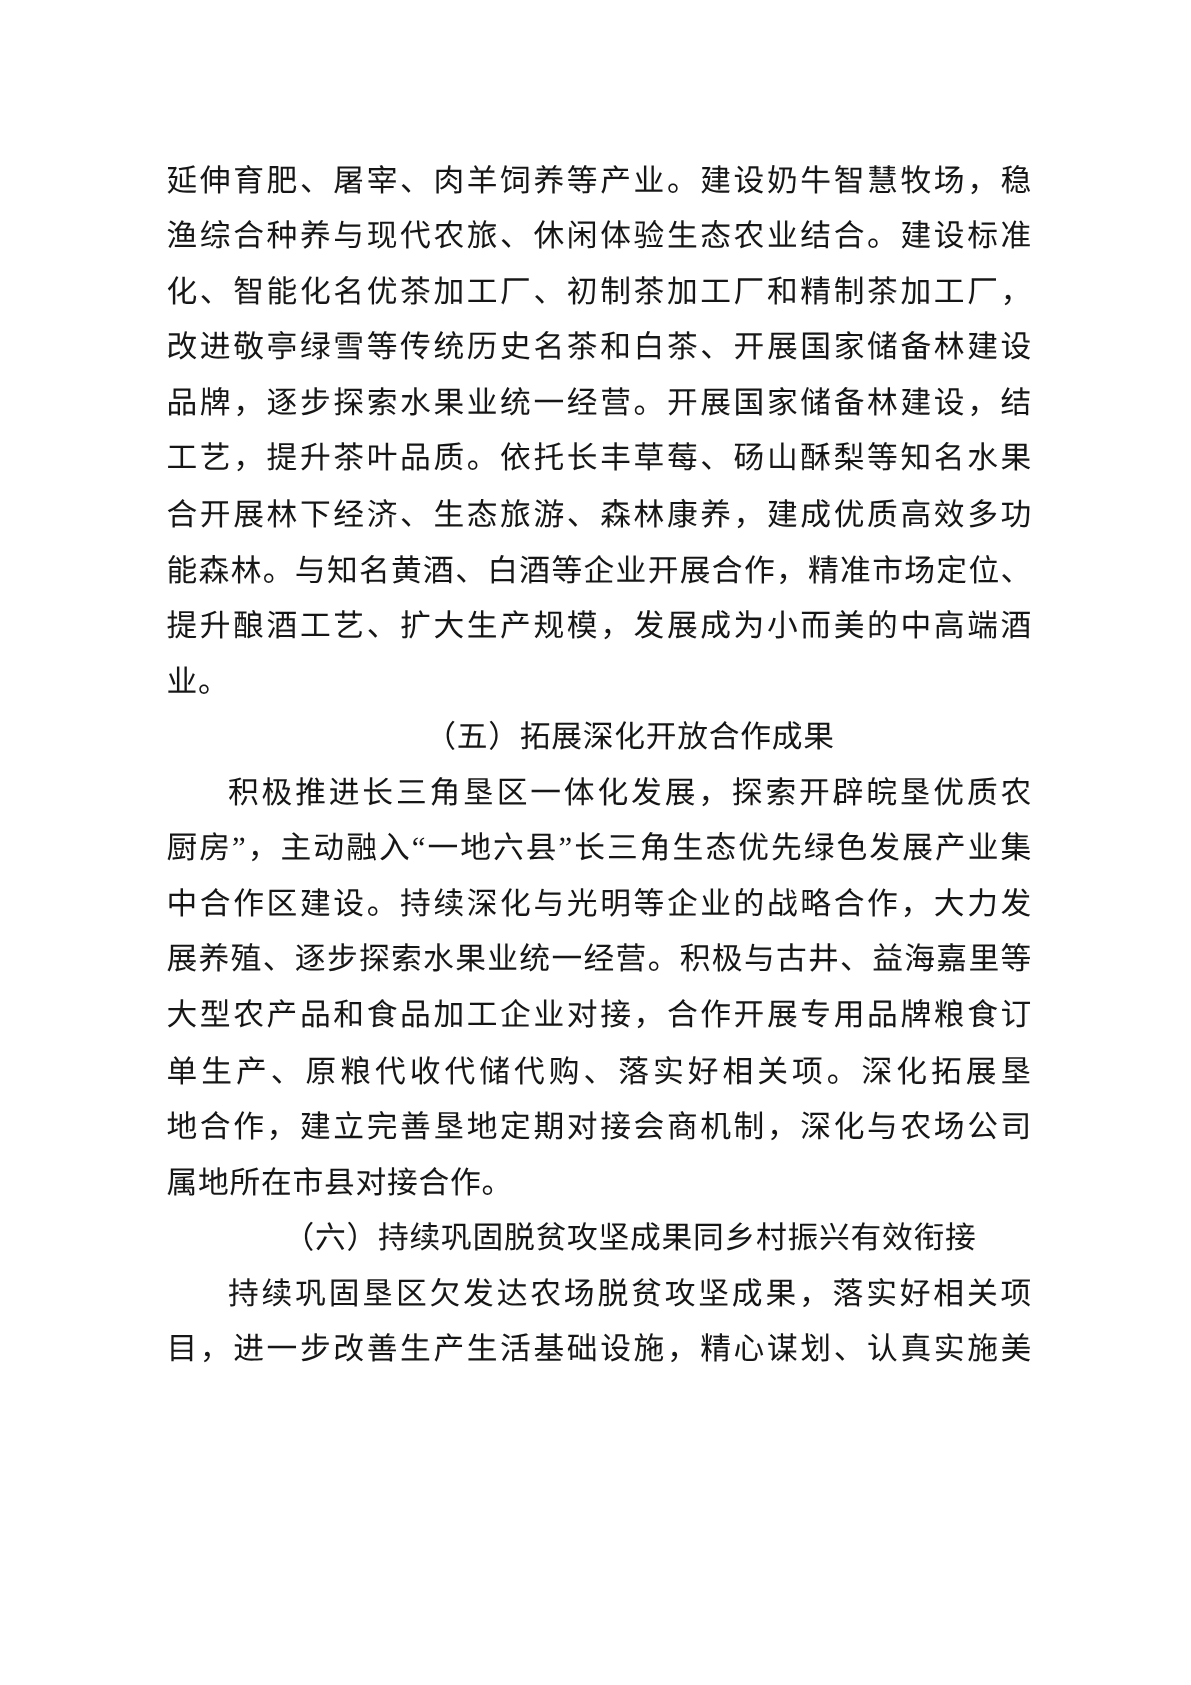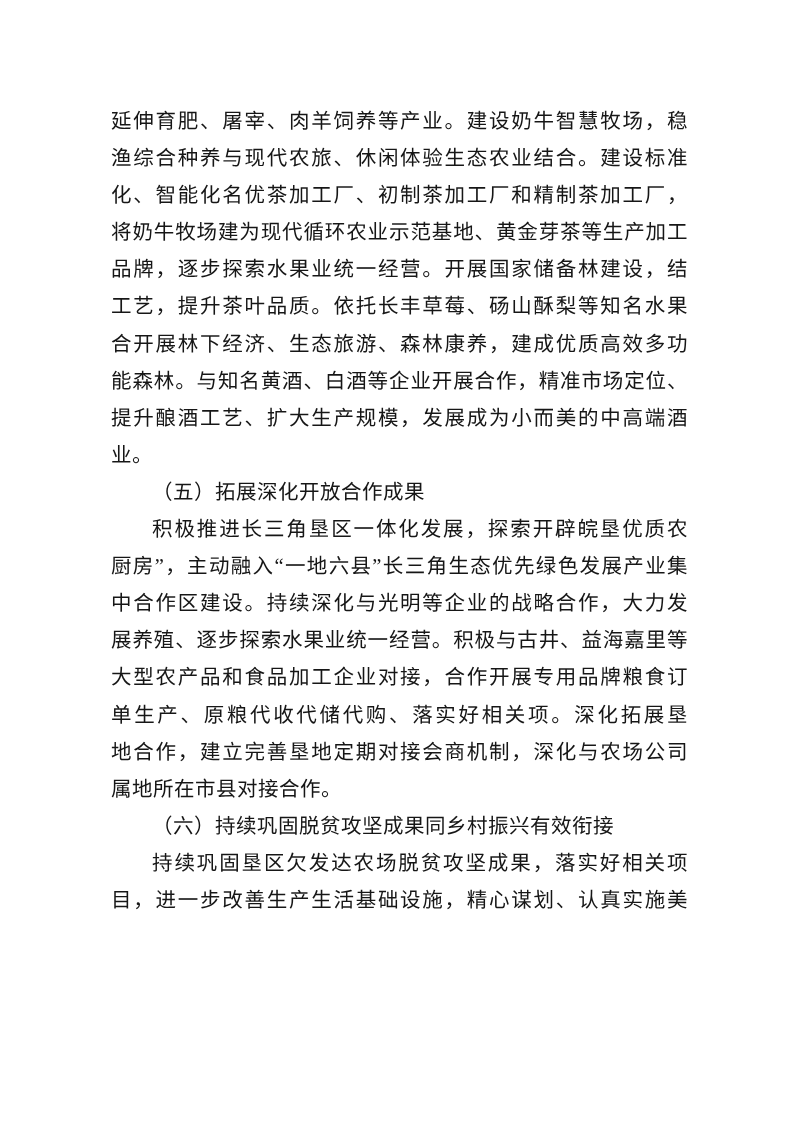--- a/index.html
+++ b/index.html
@@ -33,40 +33,41 @@
   
   .line.j {
     white-space: normal;
     text-align: justify;
     text-align-last: justify;
     text-justify: inter-character;
   }
   
   .line.indent {
     text-indent: 2em;
+    text-align: center;
   }
   .page-num {
     position: absolute;
     top: 1029px;
     right: 117px;
     font-size: 17px;
     line-height: 17px;
     color: #222222;
     letter-spacing: 1px;
   }
 </style>
 </head>
 <body>
 
 <div class="page">
   <div class="text-block">
     <div class="line j">延伸育肥、屠宰、肉羊饲养等产业。建设奶牛智慧牧场，稳</div>
     <div class="line j">渔综合种养与现代农旅、休闲体验生态农业结合。建设标准</div>
     <div class="line j">化、智能化名优茶加工厂、初制茶加工厂和精制茶加工厂，</div>
-    <div class="line j">将奶牛牧场建为现代循环农业示范基地、黄金芽茶等生产加工</div>
+    <div class="line j">改进敬亭绿雪等传统历史名茶和白茶、开展国家储备林建设</div>
     <div class="line j">品牌，逐步探索水果业统一经营。开展国家储备林建设，结</div>
     <div class="line j">工艺，提升茶叶品质。依托长丰草莓、砀山酥梨等知名水果</div>
     <div class="line j">合开展林下经济、生态旅游、森林康养，建成优质高效多功</div>
     <div class="line j">能森林。与知名黄酒、白酒等企业开展合作，精准市场定位、</div>
     <div class="line j">提升酿酒工艺、扩大生产规模，发展成为小而美的中高端酒</div>
     <div class="line">业。</div>
     <div class="line indent">（五）拓展深化开放合作成果</div>
     <div class="line j indent">积极推进长三角垦区一体化发展，探索开辟皖垦优质农</div>
     <div class="line j">厨房”，主动融入“一地六县”长三角生态优先绿色发展产业集</div>
     <div class="line j">中合作区建设。持续深化与光明等企业的战略合作，大力发</div>

